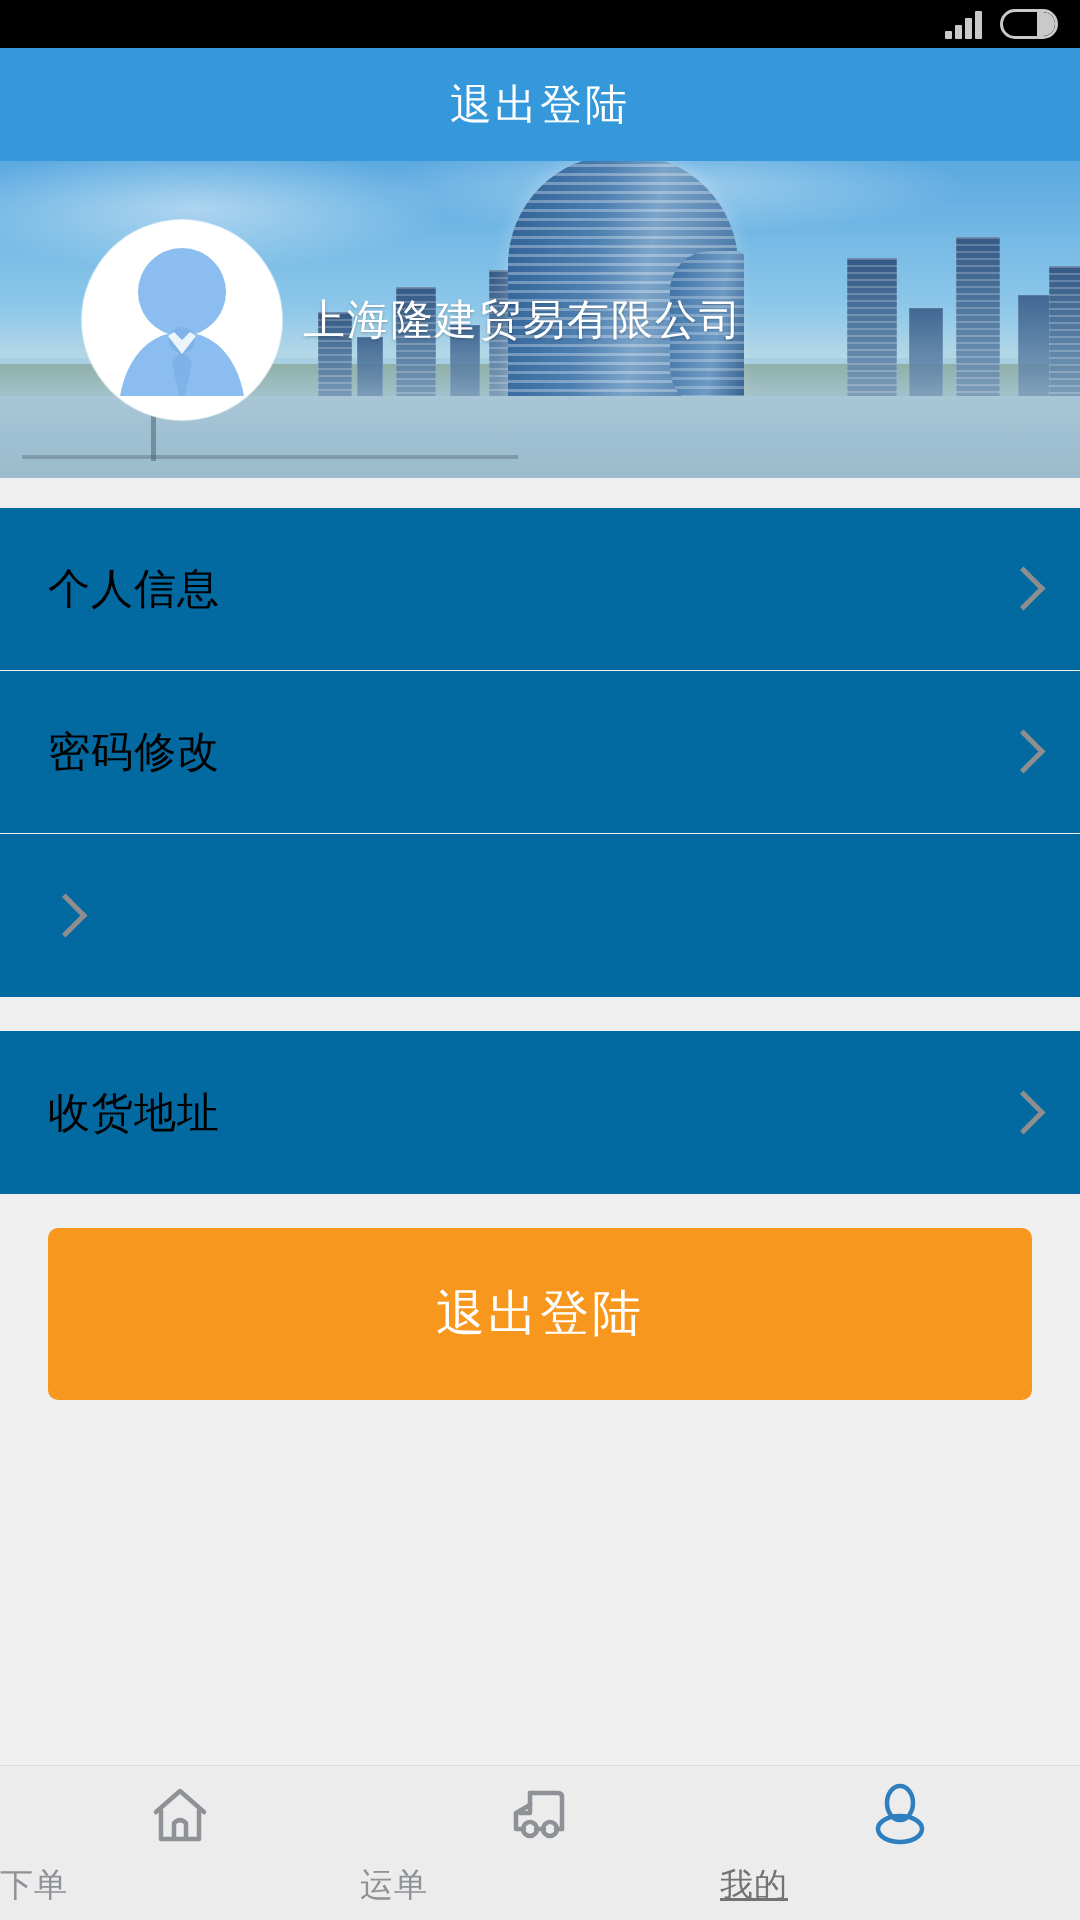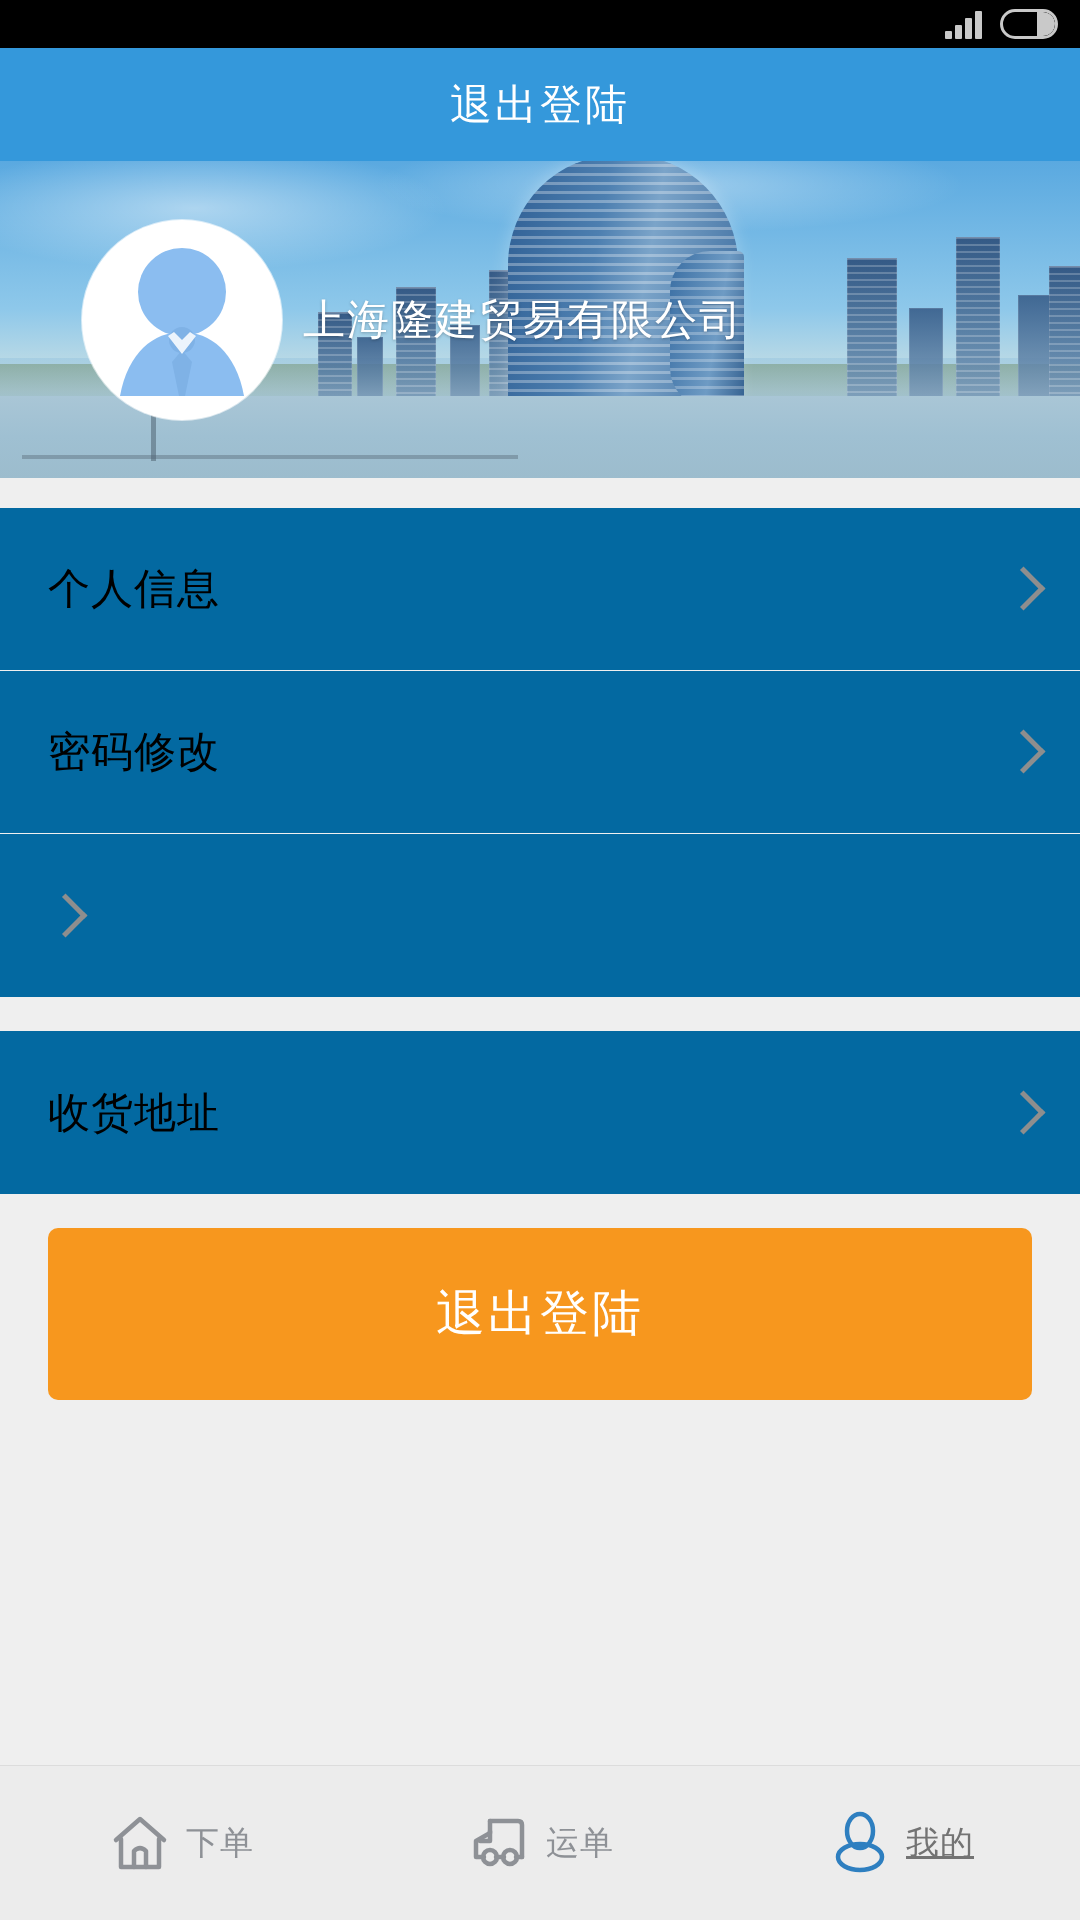--- a/index.html
+++ b/index.html
@@ -287,22 +287,21 @@
     height: 155px;
     background: #ececec;
     border-top: 1px solid #dcdcdc;
     display: flex;
     align-items: stretch;
     flex: 0 0 auto;
   }
   .tab {
     flex: 1 1 0;
     display: flex;
-    flex-direction: row;
-    align-items: center;
+    flex-direction: column;
     justify-content: center;
     gap: 12px;
     cursor: pointer;
   }
   .tab .tab-icon {
     height: 72px;
     display: flex;
     align-items: center;
     justify-content: center;
   }

